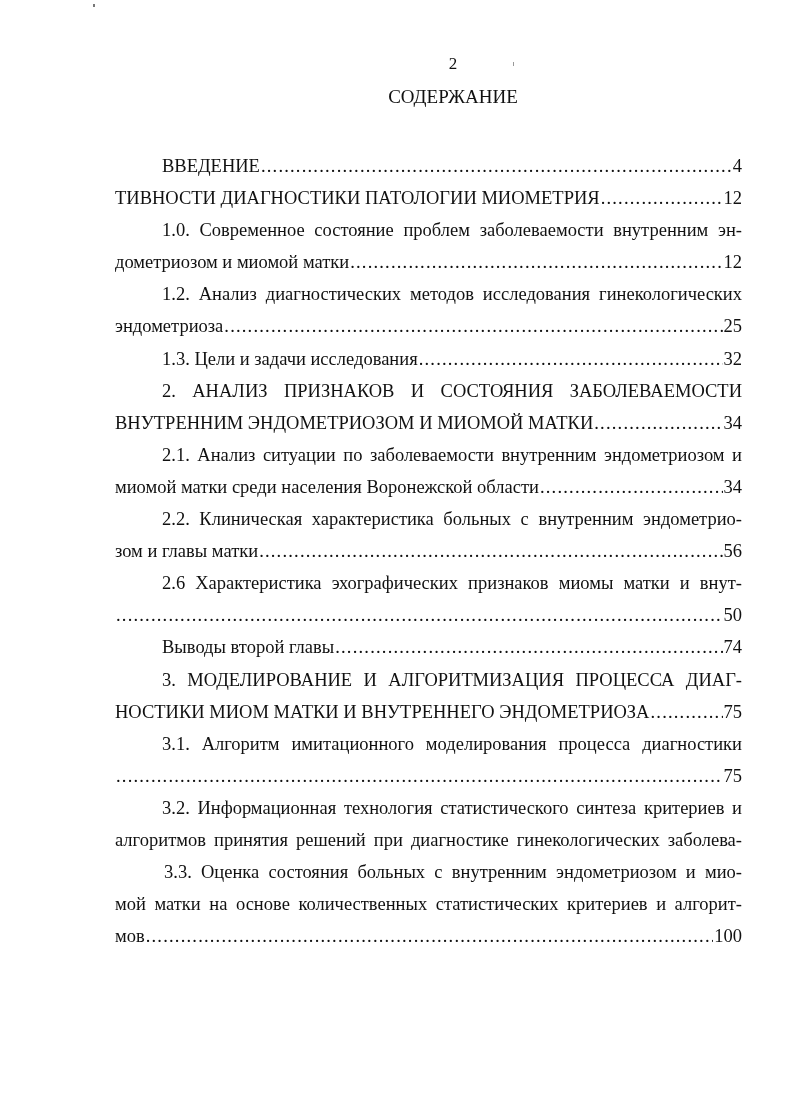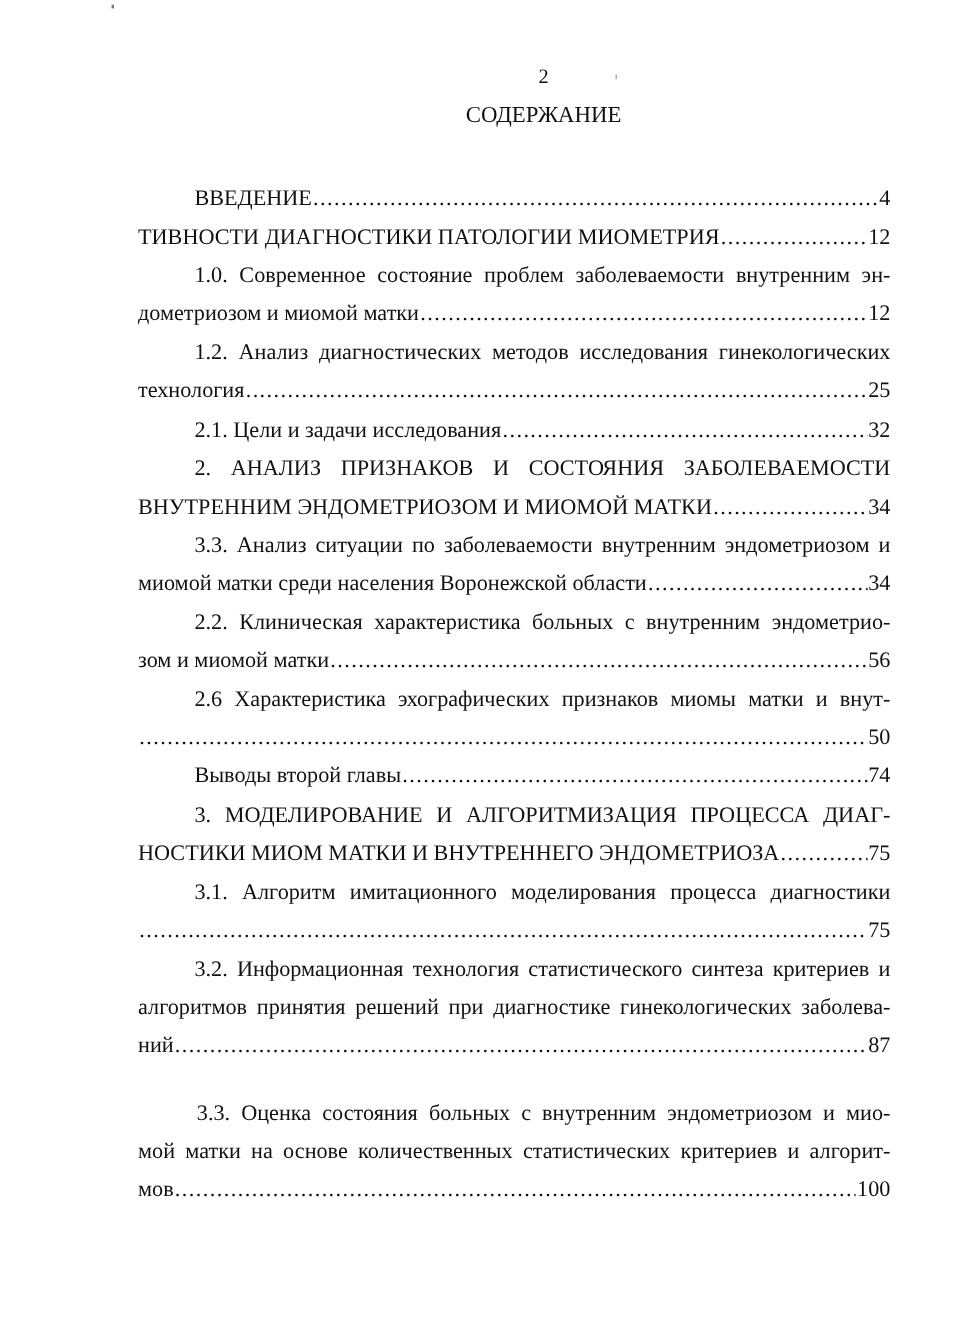--- a/index.html
+++ b/index.html
@@ -116,56 +116,56 @@
       <div class="line">
         <span class="text">дометриозом и миомой матки</span>
         <span class="leader"></span>
         <span class="pg">12</span>
       </div>
     </div>
 
     <div class="entry">
       <div class="line justify indent"><span>1.2. Анализ диагностических методов исследования гинекологических</span></div>
       <div class="line">
-        <span class="text">технология</span>
+        <span class="text">эндометриоза</span>
         <span class="leader"></span>
         <span class="pg">25</span>
       </div>
     </div>
 
     <div class="entry">
       <div class="line indent">
-        <span class="text">2.1. Цели и задачи исследования</span>
+        <span class="text">1.3. Цели и задачи исследования</span>
         <span class="leader"></span>
         <span class="pg">32</span>
       </div>
     </div>
 
     <div class="entry">
       <div class="line justify indent"><span>2. АНАЛИЗ ПРИЗНАКОВ И СОСТОЯНИЯ ЗАБОЛЕВАЕМОСТИ</span></div>
       <div class="line">
         <span class="text">ВНУТРЕННИМ ЭНДОМЕТРИОЗОМ И МИОМОЙ МАТКИ</span>
         <span class="leader"></span>
         <span class="pg">34</span>
       </div>
     </div>
 
     <div class="entry">
-      <div class="line justify indent"><span>3.3. Анализ ситуации по заболеваемости внутренним эндометриозом и</span></div>
+      <div class="line justify indent"><span>2.1. Анализ ситуации по заболеваемости внутренним эндометриозом и</span></div>
       <div class="line">
         <span class="text">миомой матки среди населения Воронежской области</span>
         <span class="leader"></span>
         <span class="pg">34</span>
       </div>
     </div>
 
     <div class="entry">
       <div class="line justify indent"><span>2.2. Клиническая характеристика больных с внутренним эндометрио-</span></div>
       <div class="line">
-        <span class="text">зом и миомой матки</span>
+        <span class="text">зом и главы матки</span>
         <span class="leader"></span>
         <span class="pg">56</span>
       </div>
     </div>
 
     <div class="entry">
       <div class="line justify indent"><span>2.6 Характеристика эхографических признаков миомы матки и внут-</span></div>
       <div class="line">
         <span class="leader"></span>
         <span class="pg">50</span>
@@ -193,29 +193,24 @@
       <div class="line justify indent"><span>3.1. Алгоритм имитационного моделирования процесса диагностики</span></div>
       <div class="line">
         <span class="leader"></span>
         <span class="pg">75</span>
       </div>
     </div>
 
     <div class="entry">
       <div class="line justify indent"><span>3.2. Информационная технология статистического синтеза критериев и</span></div>
       <div class="line justify"><span>алгоритмов принятия решений при диагностике гинекологических заболева-</span></div>
-      <div class="line">
-        <span class="text">ний</span>
-        <span class="leader"></span>
-        <span class="pg">87</span>
-      </div>
-    </div>
-
-    <div class="entry">
-      <div class="line justify indent" style="padding-left:49px;margin-top:24px;"><span>3.3. Оценка состояния больных с внутренним эндометриозом и мио-</span></div>
+    </div>
+
+    <div class="entry">
+      <div class="line justify indent" style="padding-left:49px;"><span>3.3. Оценка состояния больных с внутренним эндометриозом и мио-</span></div>
       <div class="line justify"><span>мой матки на основе количественных статистических критериев и алгорит-</span></div>
       <div class="line">
         <span class="text">мов</span>
         <span class="leader"></span>
         <span class="pg">100</span>
       </div>
     </div>
 
   </div>
 </div>

